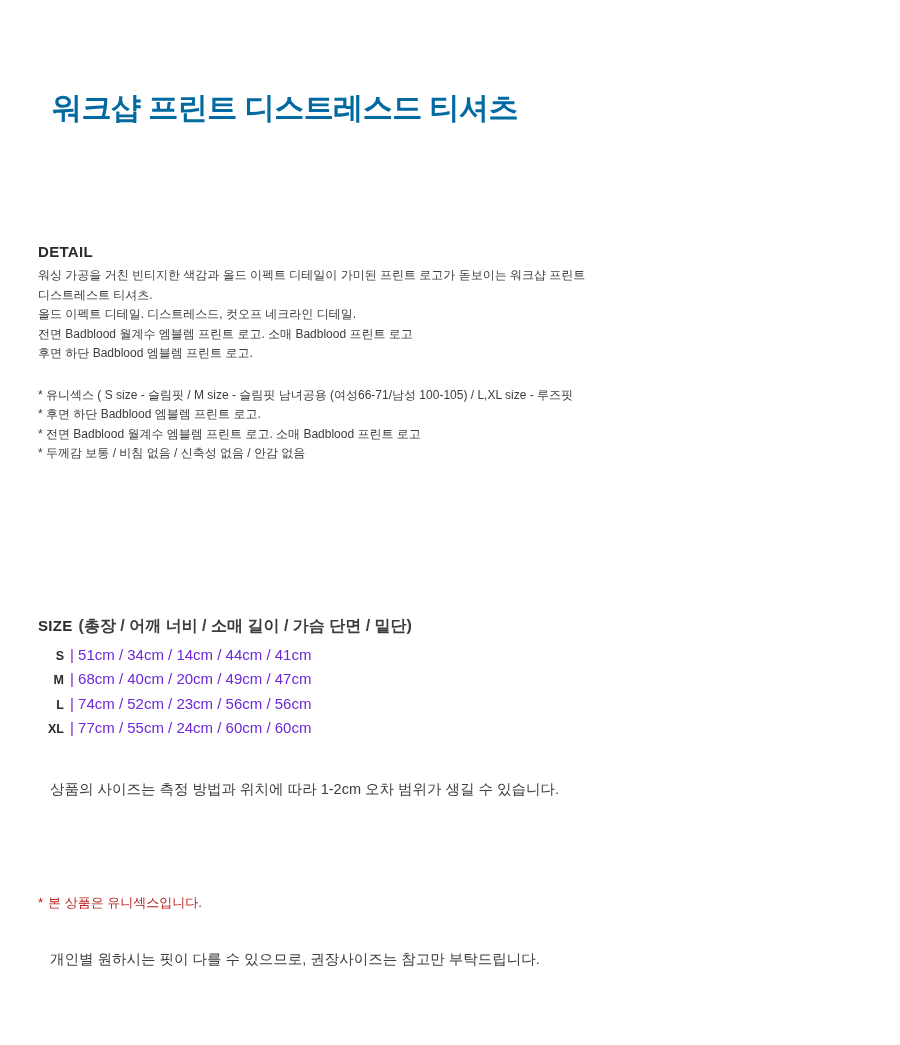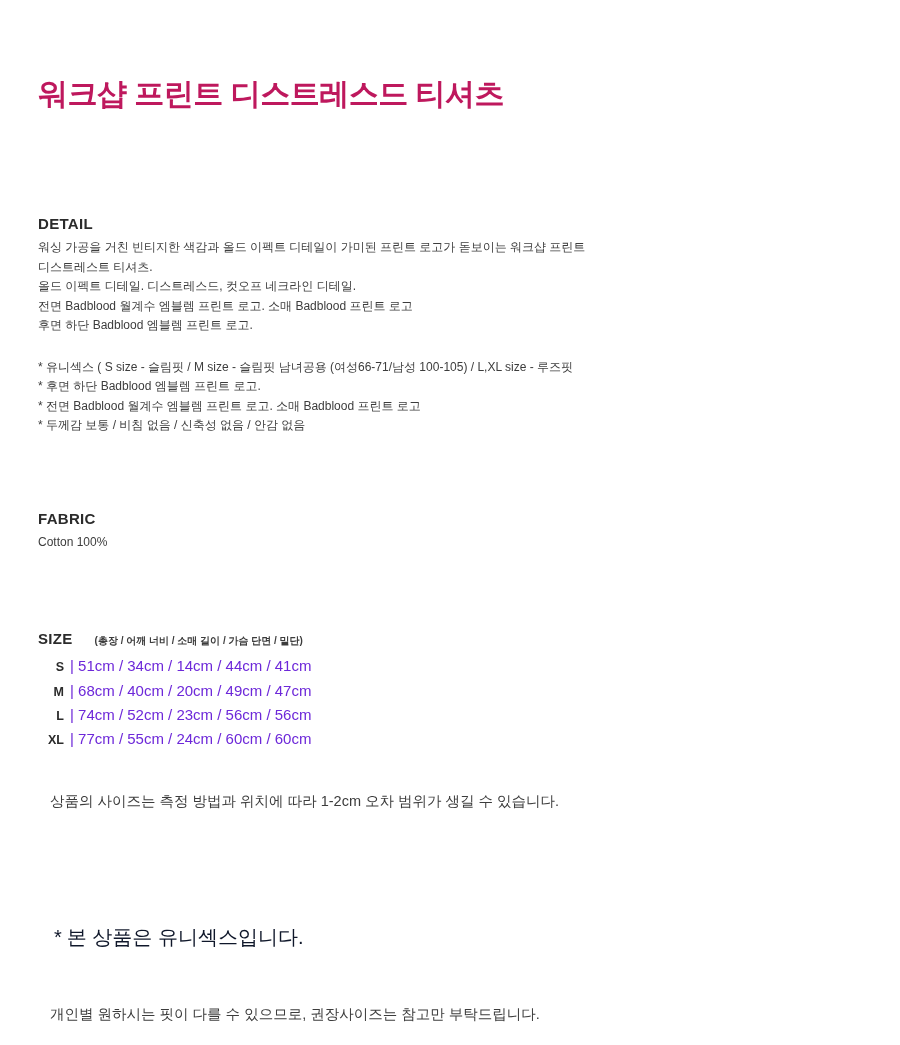--- a/index.html
+++ b/index.html
@@ -17,42 +17,42 @@
   .page {
     width: 900px;
     min-height: 1045px;
     position: relative;
     box-sizing: border-box;
     padding: 60px 38px 20px 38px;
   }
   .product-title {
     font-size: 30px;
     font-weight: bold;
-    color: #be185d;
+    color: #0369a1;
     letter-spacing: -0.5px;
     line-height: 1.3;
-    margin: 0;
+    margin: 14px;
     padding-top: 14px;
   }
   .section {
     margin-top: 0;
   }
   .section-heading {
     font-size: 15px;
     font-weight: bold;
     color: #2b2b2b;
     letter-spacing: 0.3px;
     margin: 0 0 6px 0;
   }
   .section-heading .sub {
-    font-size: 10px;
+    font-size: 16px;
     font-weight: bold;
     letter-spacing: 0;
     color: #3c3c3c;
-    margin-left: 22px;
+    margin-left: 6px;
   }
   .body-text {
     font-size: 12px;
     line-height: 1.63;
     color: #3c3c3c;
     margin: 0;
   }
   .block-gap-detail { height: 102px; }
   .gap-paragraph { height: 22px; }
   .gap-fabric { height: 74px; }
@@ -81,24 +81,24 @@
     padding-right: 6px;
     color: #2b2b2b;
   }
   .size-note, .tip-note {
     font-size: 14.5px;
     line-height: 1.6;
     color: #3c3c3c;
     margin: 12px;
   }
   .tip-line {
-    font-size: 20px;
+    font-size: 13px;
     line-height: 1.6;
-    color: #0f172a;
-    margin: 16px;
+    color: #b91c1c;
+    margin: 0;
   }
   .tip-line .star {
     margin-right: 5px;
   }
 </style>
 </head>
 <body>
 
 <div class="page">
 
@@ -117,24 +117,20 @@
     <div class="gap-paragraph"></div>
 
     <p class="body-text">* 유니섹스 ( S size - 슬림핏 / M size - 슬림핏 남녀공용 (여성66-71/남성 100-105) / L,XL size - 루즈핏</p>
     <p class="body-text">* 후면 하단 Badblood 엠블렘 프린트 로고.</p>
     <p class="body-text">* 전면 Badblood 월계수 엠블렘 프린트 로고. 소매 Badblood 프린트 로고</p>
     <p class="body-text">* 두께감 보통 / 비침 없음 / 신축성 없음 / 안감 없음</p>
   </div>
 
   <div class="gap-fabric"></div>
 
-  <div class="section">
-    <div class="section-heading">FABRIC</div>
-    <p class="body-text">Cotton 100%</p>
-  </div>
 
   <div class="gap-size"></div>
 
   <div class="section">
     <div class="section-heading">
       <span>SIZE</span><span class="sub">(총장 / 어깨 너비 / 소매 길이 / 가슴 단면 / 밑단)</span>
     </div>
     <table class="size-table">
       <tbody>
         <tr>

